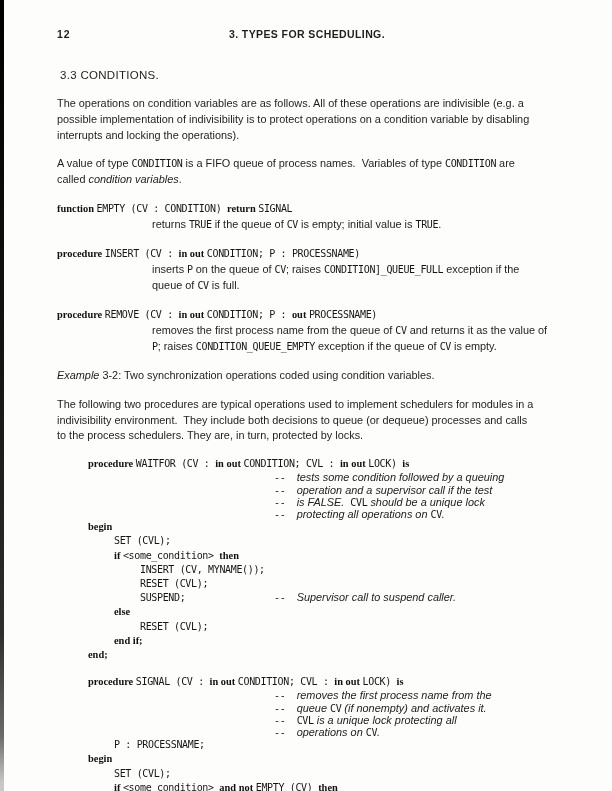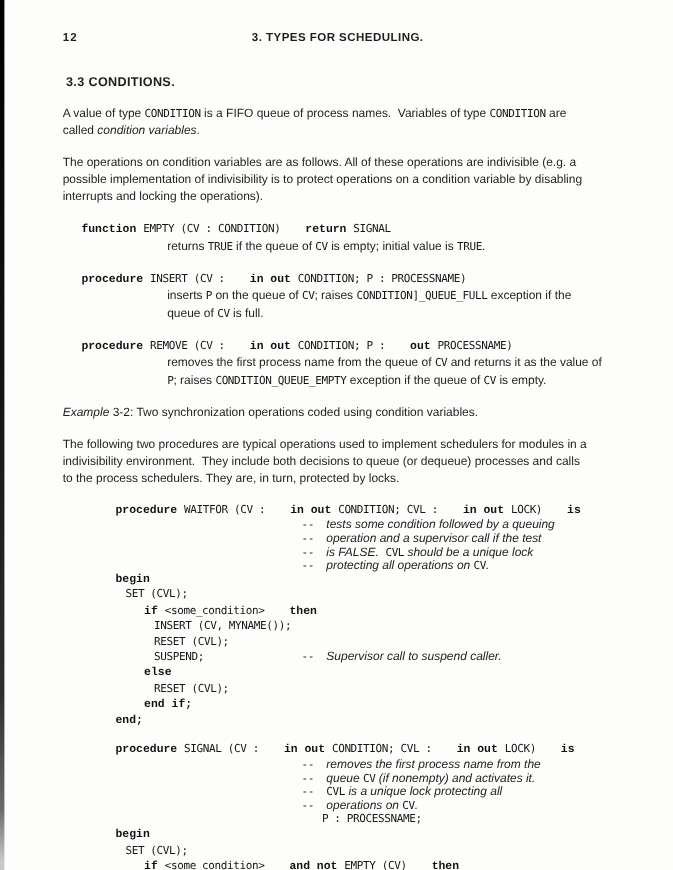--- a/index.html
+++ b/index.html
@@ -27,60 +27,60 @@
     position: absolute; left: 57px; top: 0;
     font-size: 10.5px; font-weight: bold; letter-spacing: 1px;
   }
   .running {
     display: block; text-align: center;
     font-size: 10.5px; font-weight: bold; letter-spacing: 0.4px;
   }
   .section-title {
     margin: 26px 0 0 0;
     padding-left: 60px;
-    font-size: 11.5px; font-weight: bold; letter-spacing: 0.3px;
+    font-size: 11.5px; font-weight: normal; letter-spacing: 0.3px;
     line-height: 14px;
   }
   .content {
     padding: 0 50px 0 57px;
   }
   .blk { margin-top: 13px; }
   .line {
     position: relative;
     white-space: pre;
   }
   .para .line, .example .line { line-height: 13.8px; min-height: 13.8px; }
   .def  .line { line-height: 14px;  min-height: 14px; }
   .code .line { line-height: 12.2px; min-height: 12.2px; }
   .sg-t { font-family: "Liberation Sans", sans-serif; font-size: 10.9px; color: #1e1e1e; }
   .sg-i { font-family: "Liberation Sans", sans-serif; font-size: 10.9px; font-style: italic; color: #222; }
-  .sg-k { font-family: Liberation Mono, monospace; font-size: 10.4px; font-weight: bold; color: #111; margin-left: 17px; }
+  .sg-k { font-family: Liberation Serif, serif; font-size: 10.4px; font-weight: bold; color: #111; }
   .sg-c { font-family: "DejaVu Sans Mono", monospace; font-size: 10px; letter-spacing: -0.35px; color: #161616; }
   .cmt  { position: absolute; left: 217px; top: 0; white-space: pre; }
 </style>
 </head>
 <body>
 
 <div class="scan-edge"></div>
 
 <div class="page">
   <div class="hdr">
     <span class="page-num">12</span>
     <span class="running">3. TYPES FOR SCHEDULING.</span>
   </div>
   <h2 class="section-title">3.3 CONDITIONS.</h2>
   <div class="content" id="content">
       <div class="blk para">
-        <div class="line"><span class="sg-t">A value of type </span><span class="sg-c">CONDITION</span><span class="sg-t"> is a FIFO queue of process names.  Variables of type </span><span class="sg-c">CONDITION</span><span class="sg-t"> are</span></div>
-        <div class="line"><span class="sg-t">called </span><span class="sg-i">condition variables</span><span class="sg-t">.</span></div>
-      </div>
-      <div class="blk para">
         <div class="line"><span class="sg-t">The operations on condition variables are as follows. All of these operations are indivisible (e.g. a</span></div>
         <div class="line"><span class="sg-t">possible implementation of indivisibility is to protect operations on a condition variable by disabling</span></div>
         <div class="line"><span class="sg-t">interrupts and locking the operations).</span></div>
+      </div>
+      <div class="blk para">
+        <div class="line"><span class="sg-t">A value of type </span><span class="sg-c">CONDITION</span><span class="sg-t"> is a FIFO queue of process names.  Variables of type </span><span class="sg-c">CONDITION</span><span class="sg-t"> are</span></div>
+        <div class="line"><span class="sg-t">called </span><span class="sg-i">condition variables</span><span class="sg-t">.</span></div>
       </div>
       <div class="blk def">
         <div class="line"><span class="sg-k">function </span><span class="sg-c">EMPTY (CV : CONDITION) </span><span class="sg-k">return </span><span class="sg-c">SIGNAL</span></div>
         <div class="line" style="padding-left: 95px;"><span class="sg-t">returns </span><span class="sg-c">TRUE</span><span class="sg-t"> if the queue of </span><span class="sg-c">CV</span><span class="sg-t"> is empty; initial value is </span><span class="sg-c">TRUE</span><span class="sg-t">.</span></div>
       </div>
       <div class="blk def">
         <div class="line"><span class="sg-k">procedure </span><span class="sg-c">INSERT (CV : </span><span class="sg-k">in out </span><span class="sg-c">CONDITION; P : PROCESSNAME)</span></div>
         <div class="line" style="padding-left: 95px;"><span class="sg-t">inserts </span><span class="sg-c">P</span><span class="sg-t"> on the queue of </span><span class="sg-c">CV</span><span class="sg-t">; raises </span><span class="sg-c">CONDITION]_QUEUE_FULL</span><span class="sg-t"> exception if the</span></div>
         <div class="line" style="padding-left: 95px;"><span class="sg-t">queue of </span><span class="sg-c">CV</span><span class="sg-t"> is full.</span></div>
       </div>
@@ -113,19 +113,19 @@
         <div class="line" style="padding-left: 83px;"><span class="sg-c">RESET (CVL);</span></div>
         <div class="line" style="padding-left: 57px;"><span class="sg-k">end if;</span></div>
         <div class="line" style="padding-left: 31px;"><span class="sg-k">end;</span></div>
       </div>
       <div class="blk code">
         <div class="line" style="padding-left: 31px;"><span class="sg-k">procedure </span><span class="sg-c">SIGNAL (CV : </span><span class="sg-k">in out </span><span class="sg-c">CONDITION; CVL : </span><span class="sg-k">in out </span><span class="sg-c">LOCK) </span><span class="sg-k">is</span></div>
         <div class="line" style="padding-left: 31px;"><span class="cmt"><span class="sg-c">--  </span><span class="sg-i">removes the first process name from the</span></span></div>
         <div class="line" style="padding-left: 31px;"><span class="cmt"><span class="sg-c">--  </span><span class="sg-i">queue </span><span class="sg-c">CV</span><span class="sg-i"> (if nonempty) and activates it.</span></span></div>
         <div class="line" style="padding-left: 31px;"><span class="cmt"><span class="sg-c">--  </span><span class="sg-c">CVL</span><span class="sg-i"> is a unique lock protecting all</span></span></div>
         <div class="line" style="padding-left: 31px;"><span class="cmt"><span class="sg-c">--  </span><span class="sg-i">operations on </span><span class="sg-c">CV</span><span class="sg-i">.</span></span></div>
-        <div class="line" style="padding-left: 57px; text-align: center;"><span class="sg-c">P : PROCESSNAME;</span></div>
+        <div class="line" style="padding-left: 57px;"><span class="sg-c">P : PROCESSNAME;</span></div>
         <div class="line" style="padding-left: 31px;"><span class="sg-k">begin</span></div>
         <div class="line" style="padding-left: 57px;"><span class="sg-c">SET (CVL);</span></div>
         <div class="line" style="padding-left: 57px;"><span class="sg-k">if </span><span class="sg-c">&lt;some_condition&gt; </span><span class="sg-k">and not </span><span class="sg-c">EMPTY (CV) </span><span class="sg-k">then</span></div>
       </div>
     </div>
 </div>
 
 </body></html>

